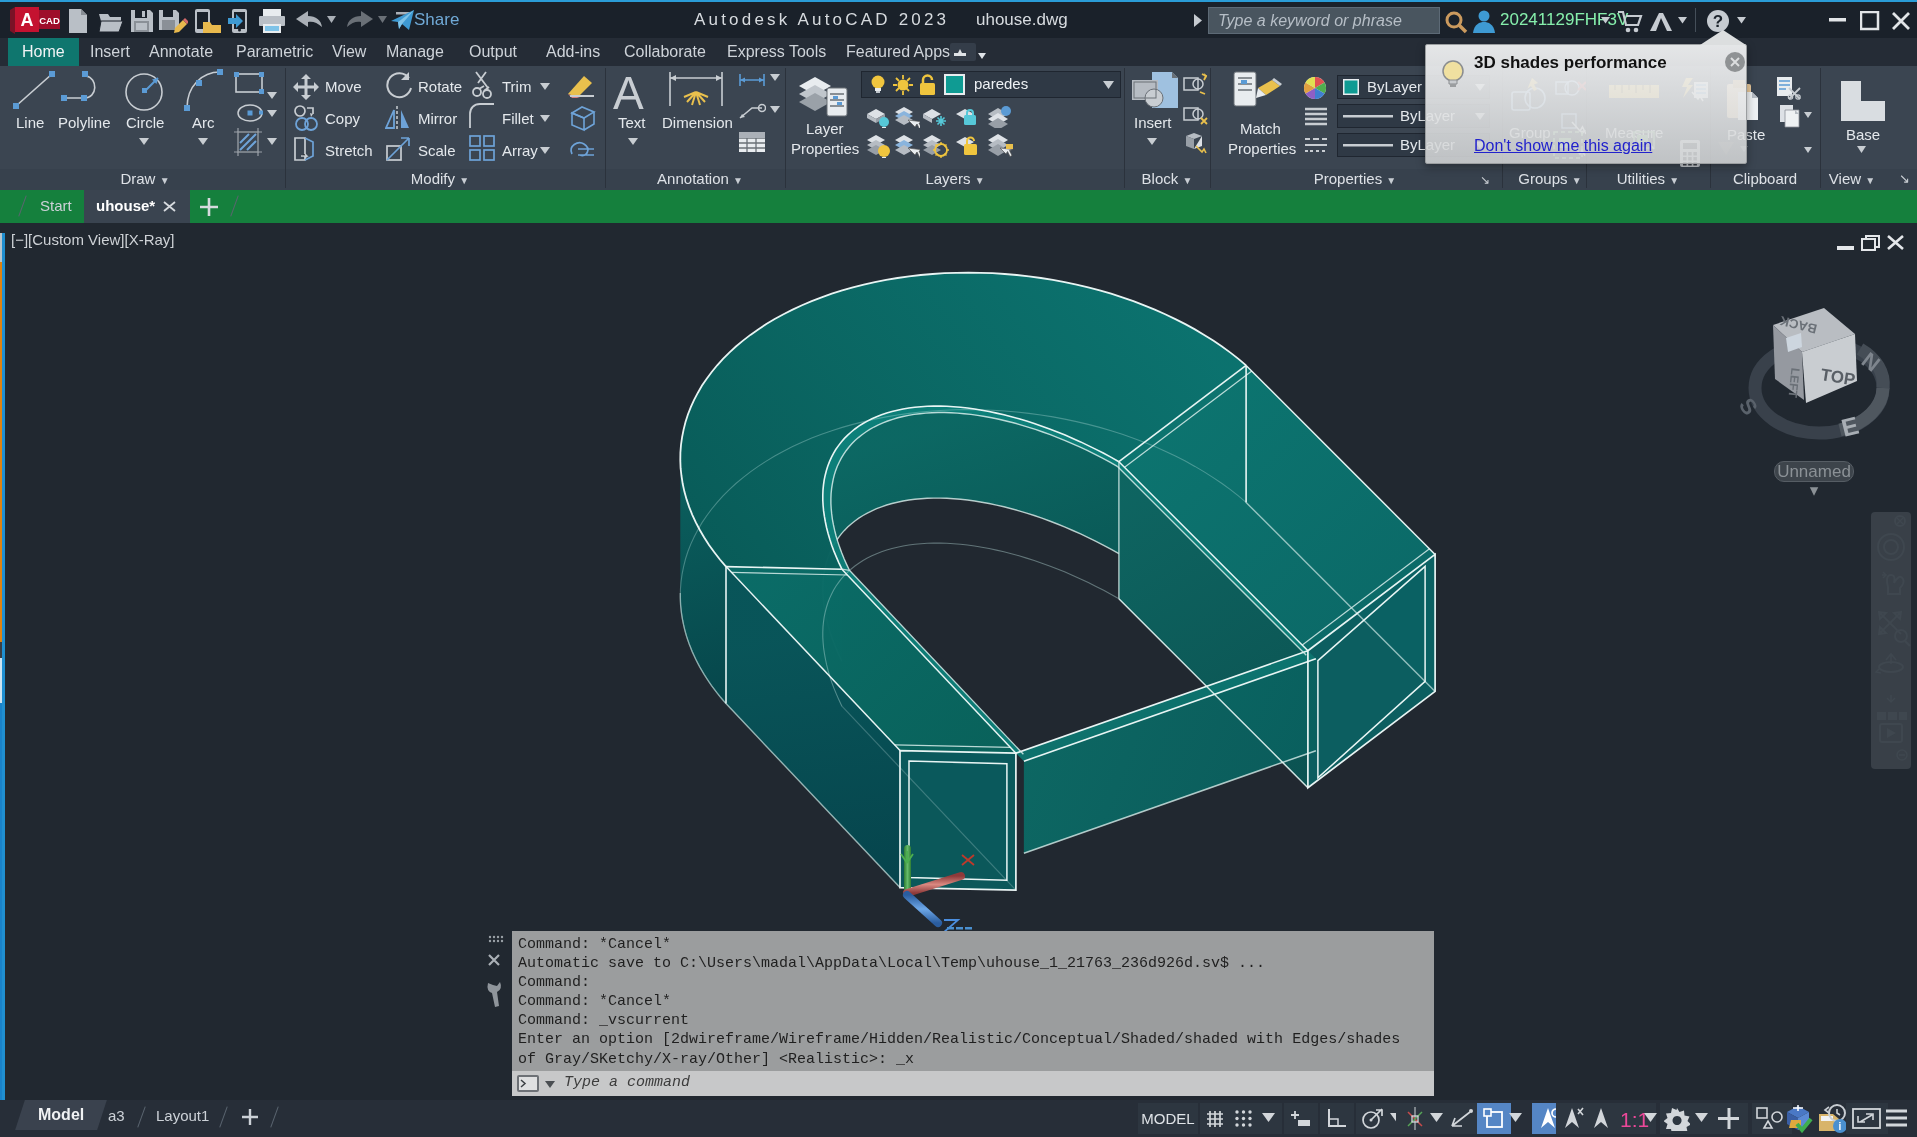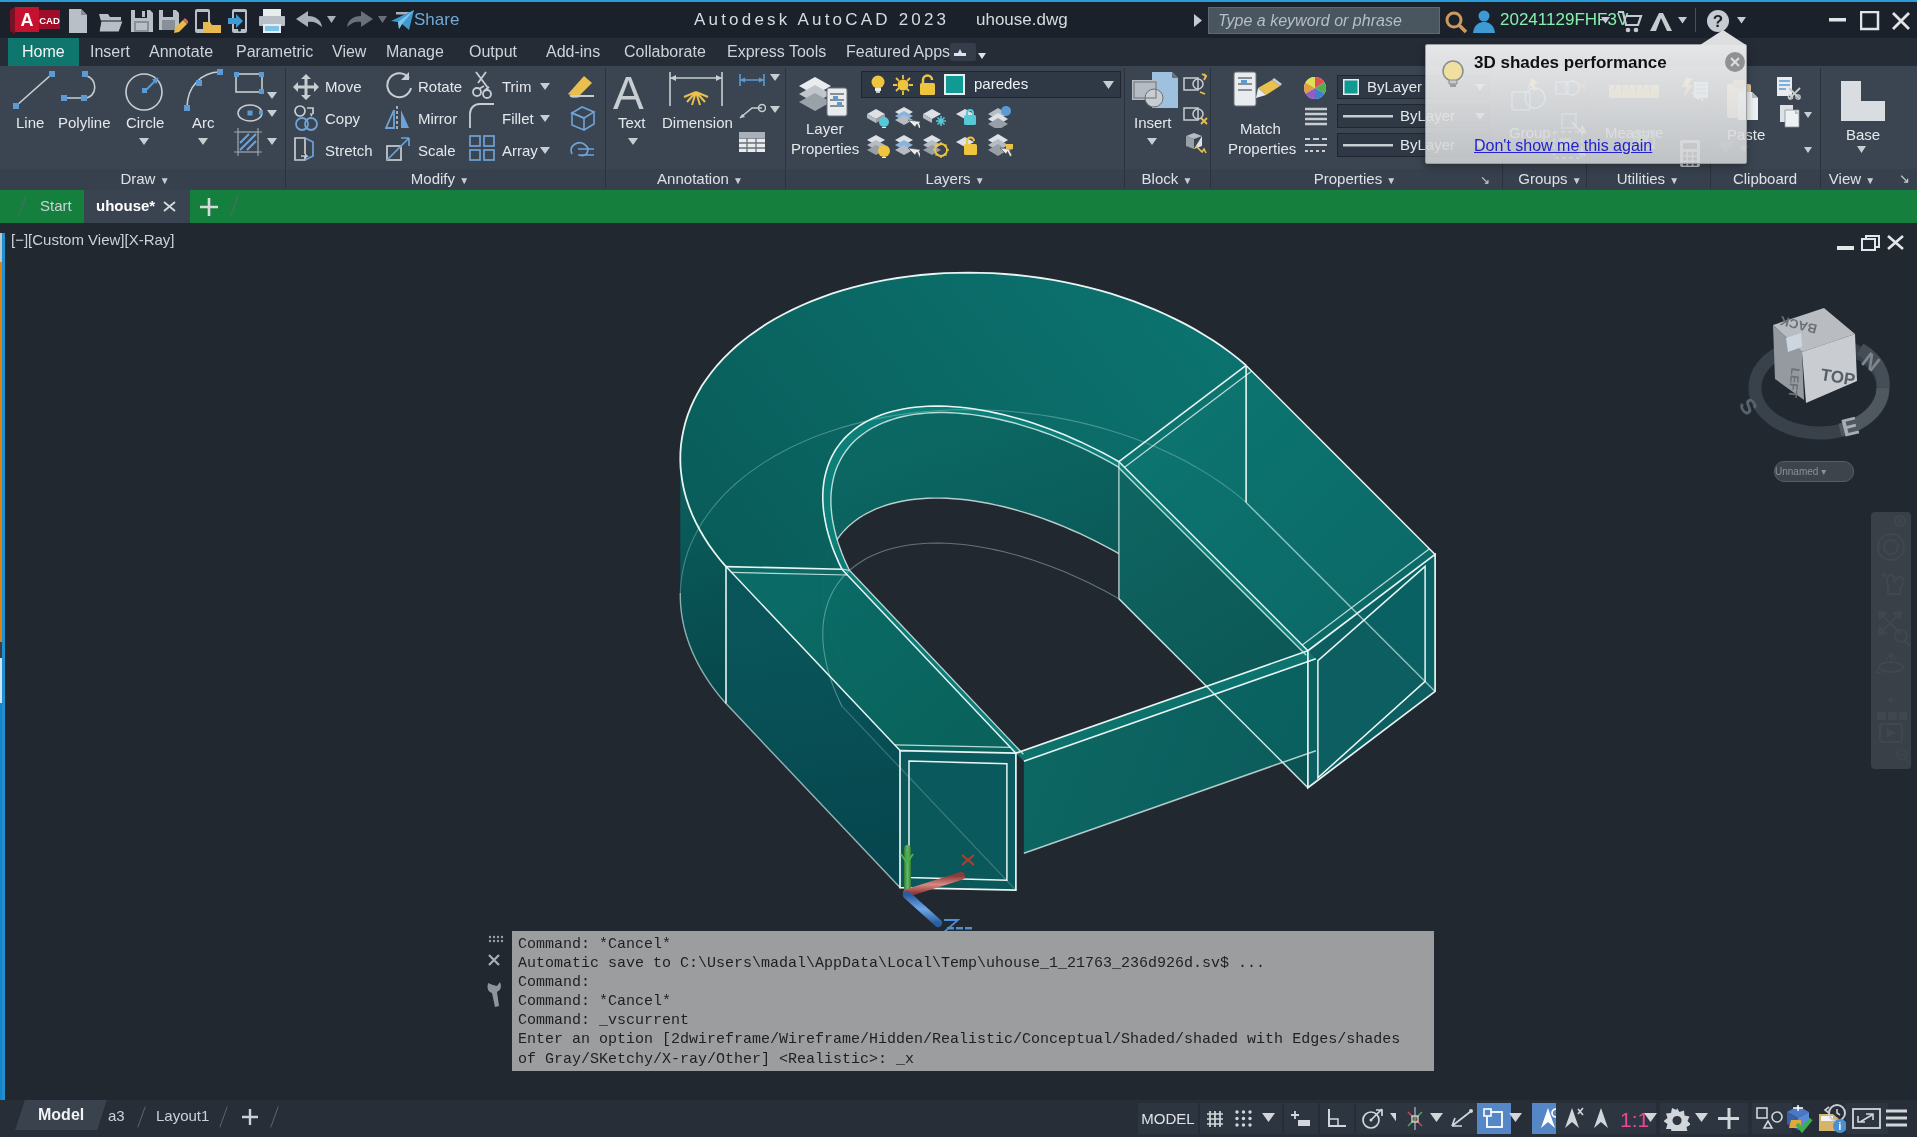--- a/index.html
+++ b/index.html
@@ -824,21 +824,21 @@
   <g>
    <path d="M33,32 L84,15 L115,41 L62,59 Z" fill="#b9bdc2"></path>
    <path d="M33,32 L62,59 L64,107 L35,86 Z" fill="#9599a0"></path>
    <path d="M62,59 L115,41 L117,88 L66,110 Z" fill="#c9cdd1"></path>
    <text x="80" y="87" font-size="17" font-weight="bold" fill="#595f66" transform="rotate(9 80 87)" font-family="Liberation Sans">TOP</text>
    <text x="86" y="29" font-size="13" font-weight="bold" fill="#6a7077" transform="rotate(194 82 31)" font-family="Liberation Sans">BACK</text>
    <text x="52" y="66" font-size="12" font-weight="bold" fill="#6a7077" transform="rotate(96 48 70)" font-family="Liberation Sans">LEFT</text>
    <path d="M46,45 L61,40 L62,54 L48,59 Z" fill="#cdd6df"></path>
   </g>
  </svg>
- <div class="abs" style="left:1774px;top:238px;width:80px;height:21px;background:#3d444b;border:1px solid #565d64;border-radius:10px;color:#8b9196;font-size:10px;text-align:left;line-height:19px">Unnamed ▾</div>
+ <div class="abs" style="left:1774px;top:238px;width:80px;height:21px;background:#3d444b;border:1px solid #565d64;border-radius:10px;color:#8b9196;font-size:17px;text-align:center;line-height:19px">Unnamed ▾</div>
 
  <div class="abs" style="left:1871px;top:289px;width:40px;height:257px;background:rgba(108,116,124,0.32);border-radius:4px"></div>
  <svg class="abs" style="left:1871px;top:289px" width="40" height="257">
   <g stroke="#3f474f" fill="none" stroke-width="2">
    <circle cx="29" cy="9" r="5"></circle>
           <path d="M26,6 l6,6 M32,6 l-6,6" stroke-width="1.4"></path>
    <circle cx="20" cy="35" r="13"></circle>
           <circle cx="20" cy="35" r="7"></circle>
    <path d="M15,63 h-4 M12,60 l3,3 -3,3" stroke-width="1.6"></path>
           <path d="M17,75 q-3,-12 3,-12 q5,0 3,8 q6,-10 9,-4 q2,4 -3,9 v6 h-12 Z" fill="none"></path>
@@ -882,20 +882,29 @@
           <rect x="18" y="1" width="7" height="2.5"></rect>
         </g>
       </svg>
  <div id="cmdwin">Command: *Cancel*
 Automatic save to C:\Users\madal\AppData\Local\Temp\uhouse_1_21763_236d926d.sv$ ...
 Command:
 Command: *Cancel*
 Command: _vscurrent
 Enter an option [2dwireframe/Wireframe/Hidden/Realistic/Conceptual/Shaded/shaded with Edges/shades
 of Gray/SKetchy/X-ray/Other] &lt;Realistic&gt;: _x</div>
+ <div id="cmdinput">
+  <svg class="abs" style="left:5px;top:4px" width="40" height="18">
+          <rect x="0" y="0" width="22" height="17" rx="2" fill="#6d7176"></rect>
+          <rect x="2" y="2" width="18" height="13" fill="#dfe0e1"></rect>
+          <path d="M4,5 l4,3.5 -4,3.5" fill="none" stroke="#3c4044" stroke-width="1.5"></path>
+          <path d="M28,6 h10 l-5,7 Z" fill="#4a4e52"></path>
+        </svg>
+  <div class="abs" style="left:52px;top:3px;font-style:italic">Type a command</div>
+ </div>
 </div>
 <div id="statusbar">
  <div class="abs" style="left:20px;top:0;width:82px;height:30px;background:#3a424e;transform:skewX(-18deg)"></div>
  <div class="abs" style="left:38px;top:6px;font-size:16px;font-weight:bold;color:#f0f2f4">Model</div>
  <div class="abs" style="left:108px;top:7px;font-size:15px;color:#ccd1d7">a3</div>
  <div class="fslash" style="left:141px;top:6px"></div>
  <div class="abs" style="left:156px;top:7px;font-size:15px;color:#ccd1d7">Layout1</div>
  <div class="fslash" style="left:223px;top:6px"></div>
  <svg class="abs" style="left:241px;top:8px" width="18" height="18">
         <path d="M9,1 v16 M1,9 h16" stroke="#ccd1d7" stroke-width="2.4"></path>

